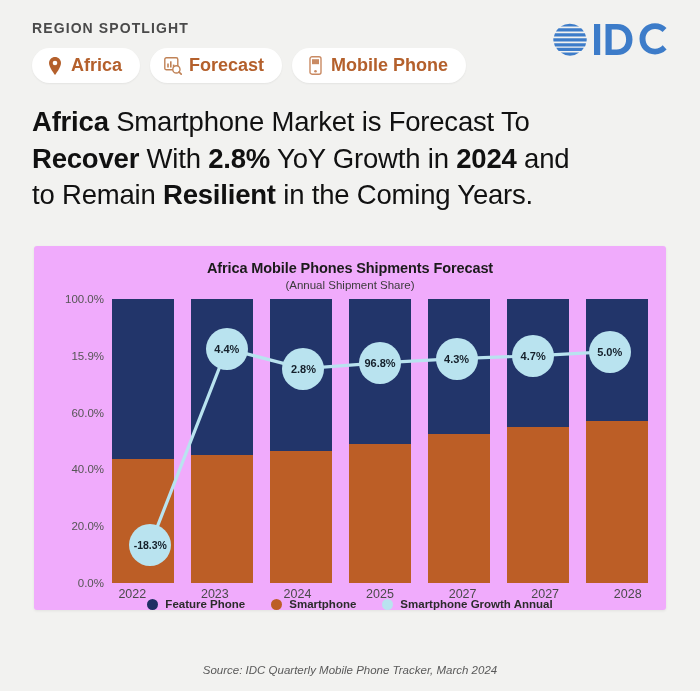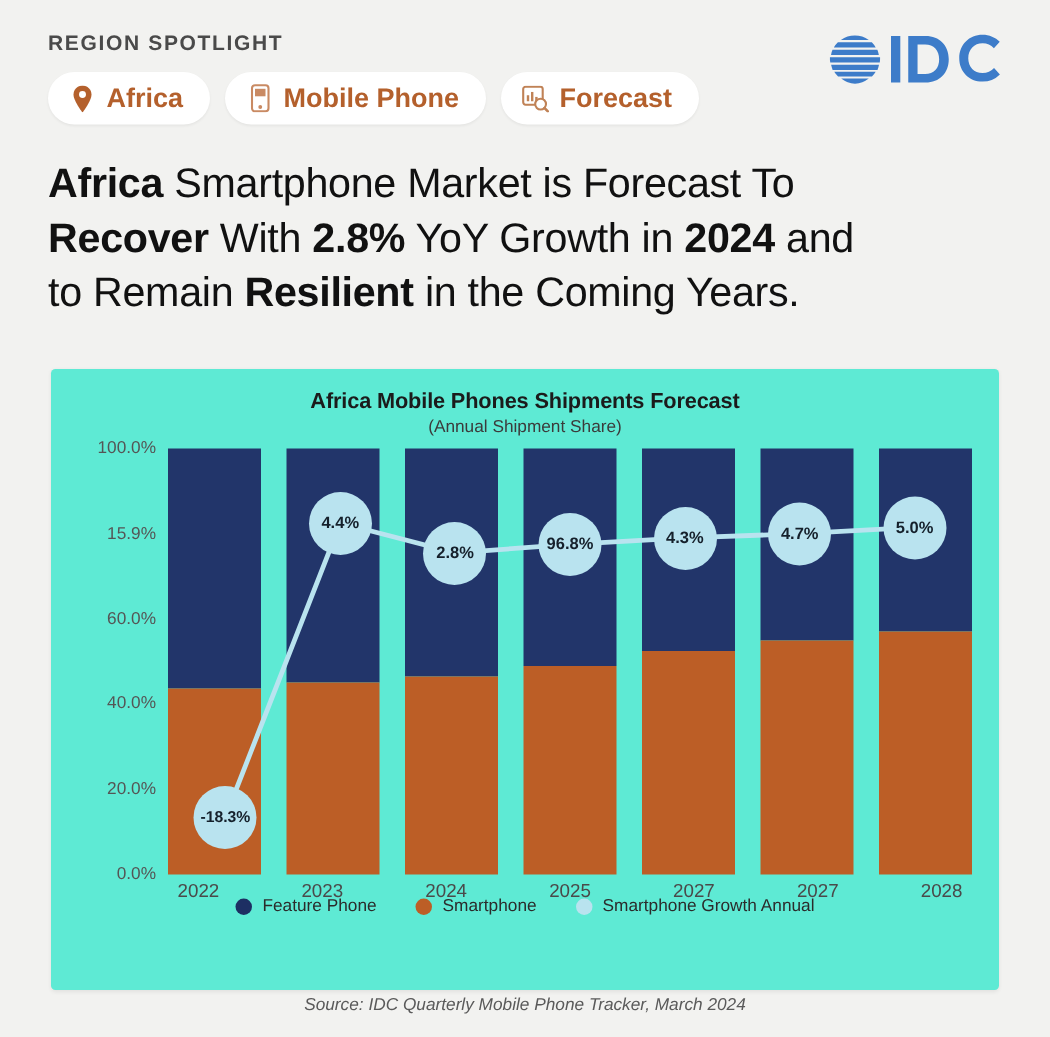--- a/index.html
+++ b/index.html
@@ -40,22 +40,22 @@
     font-size:27.5px;
     line-height:1.33;
     color:#111111;
     letter-spacing:-0.2px;
   }
   .headline b{font-weight:bold;}
   .headline .light{font-weight:400;}
 
   
   .card{
-    position:absolute;left:34px;top:246px;width:632px;height:414px;
-    background:#5eead4;border-radius:3px;
+    position:absolute;left:34px;top:246px;width:632px;height:364px;
+    background:#f0abfc;border-radius:3px;
     box-shadow:0 1px 3px rgba(0,0,0,.07);
   }
   .chart-title{
     text-align:center;font-size:14.5px;font-weight:bold;color:#1b1b1b;
     padding-top:14px;letter-spacing:-0.1px;
   }
   .chart-sub{
     text-align:center;font-size:11.5px;color:#3b3b3b;margin-top:3px;
   }
 
@@ -95,21 +95,21 @@
   .xtick{
     width:11.6%;text-align:center;font-size:12.5px;color:#4a4a4a;
   }
 
   .legend{
     position:absolute;left:0;right:0;top:352px;
     display:flex;justify-content:center;align-items:center;gap:26px;
   }
   .legend-item{display:flex;align-items:center;gap:7px;}
   .legend-dot{width:11px;height:11px;border-radius:50%;}
-  .legend-text{font-size:11.5px;color:#2b2b2b;}
+  .legend-text{font-size:11.5px;color:#2b2b2b;font-weight:bold;}
 
   .source{
     position:absolute;left:0;right:0;top:664px;text-align:center;
     font-size:11.5px;font-style:italic;color:#5a5a5a;
   }
 </style>
 </head>
 <body>
 
 <div class="page">
@@ -120,45 +120,45 @@
     <div class="pills">
 
       <div class="pill">
         <span class="pill-icon">
           <svg width="14" height="18" viewBox="0 0 14 18">
             <path d="M7 0C3.7 0 1 2.7 1 6c0 4.4 6 12 6 12s6-7.6 6-12c0-3.3-2.7-6-6-6z" fill="#b4602c"></path>
             <circle cx="7" cy="6" r="2.3" fill="#ffffff"></circle>
           </svg>
         </span>
         <span class="pill-label">Africa</span>
-      </div>
-
-      <div class="pill">
-        <span class="pill-icon">
-          <svg width="13" height="19" viewBox="0 0 13 19">
-            <rect x="1" y="0.8" width="11" height="17.4" rx="2" fill="none" stroke="#c98a63" stroke-width="1.4"></rect>
-            <rect x="3" y="3.2" width="7" height="5" fill="#c98a63"></rect>
-            <circle cx="6.5" cy="15.3" r="1.3" fill="#c98a63"></circle>
-          </svg>
-        </span>
-        <span class="pill-label">Mobile Phone</span>
       </div>
 
       <div class="pill">
         <span class="pill-icon">
           <svg width="18" height="18" viewBox="0 0 18 18">
             <rect x="0.8" y="0.8" width="13" height="12" rx="1.6" fill="none" stroke="#c08256" stroke-width="1.4"></rect>
             <rect x="3.2" y="6.5" width="1.6" height="4" fill="#c08256"></rect>
             <rect x="6" y="4.3" width="1.6" height="6.2" fill="#c08256"></rect>
             <rect x="8.8" y="7.6" width="1.6" height="2.9" fill="#c08256"></rect>
             <circle cx="12.4" cy="12.4" r="3.6" fill="#ffffff" stroke="#c08256" stroke-width="1.4"></circle>
             <line x1="15" y1="15" x2="17.2" y2="17.2" stroke="#c08256" stroke-width="1.7" stroke-linecap="round"></line>
           </svg>
         </span>
         <span class="pill-label">Forecast</span>
+      </div>
+
+      <div class="pill">
+        <span class="pill-icon">
+          <svg width="13" height="19" viewBox="0 0 13 19">
+            <rect x="1" y="0.8" width="11" height="17.4" rx="2" fill="none" stroke="#c98a63" stroke-width="1.4"></rect>
+            <rect x="3" y="3.2" width="7" height="5" fill="#c98a63"></rect>
+            <circle cx="6.5" cy="15.3" r="1.3" fill="#c98a63"></circle>
+          </svg>
+        </span>
+        <span class="pill-label">Mobile Phone</span>
       </div>
     </div>
 
     <div class="idc-logo">
       <svg width="124" height="44" viewBox="0 0 124 44">
         <g fill="#3d7cc9">
           <path d="M22 4.6c-9.2 0-16.6 7.4-16.6 16.6S12.8 37.8 22 37.8s16.6-7.4 16.6-16.6S31.2 4.6 22 4.6z" fill="none"></path>
           <path d="M12.6 8.6h18.6a16.4 16.4 0 0 0-18.6 0z"></path>
           <path d="M7.9 13.6h27.9a16.8 16.8 0 0 0-2.6-3.4H10.6a16.8 16.8 0 0 0-2.7 3.4z"></path>
           <path d="M6.0 18.6h31.9a16.1 16.1 0 0 0-1.0-3.4H7.0a16.1 16.1 0 0 0-1.0 3.4z"></path>

